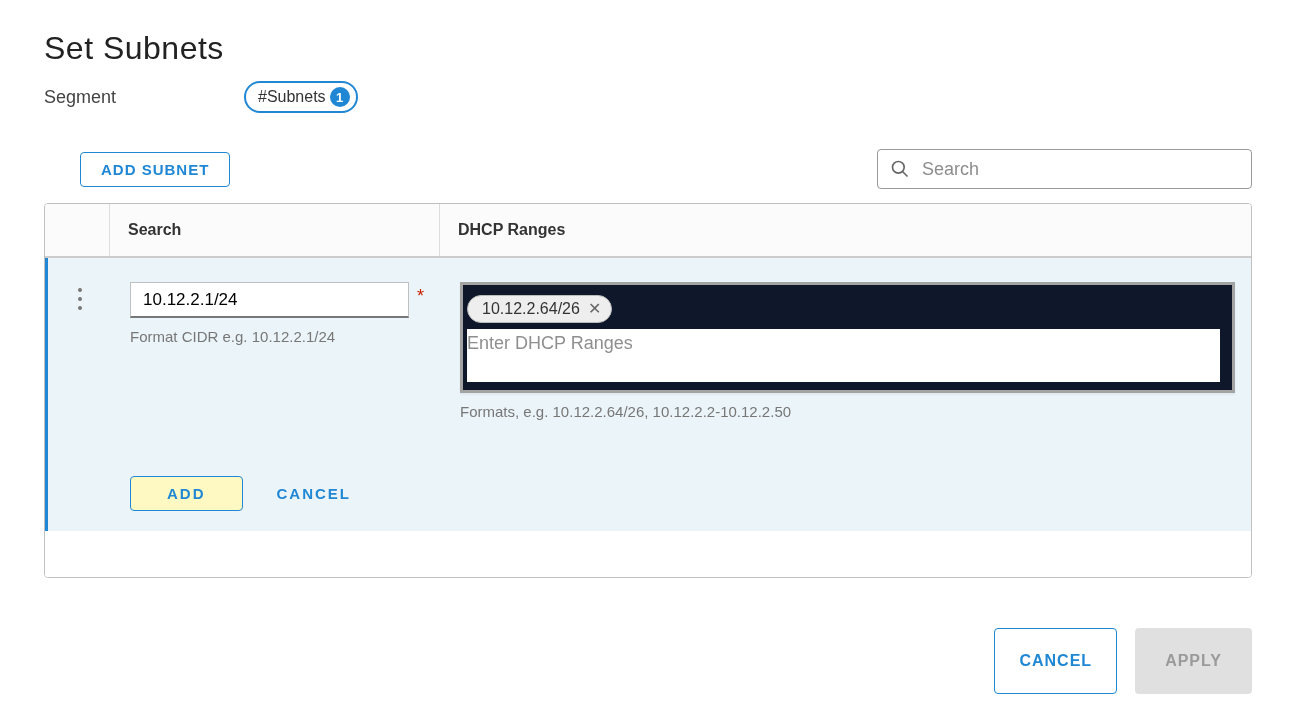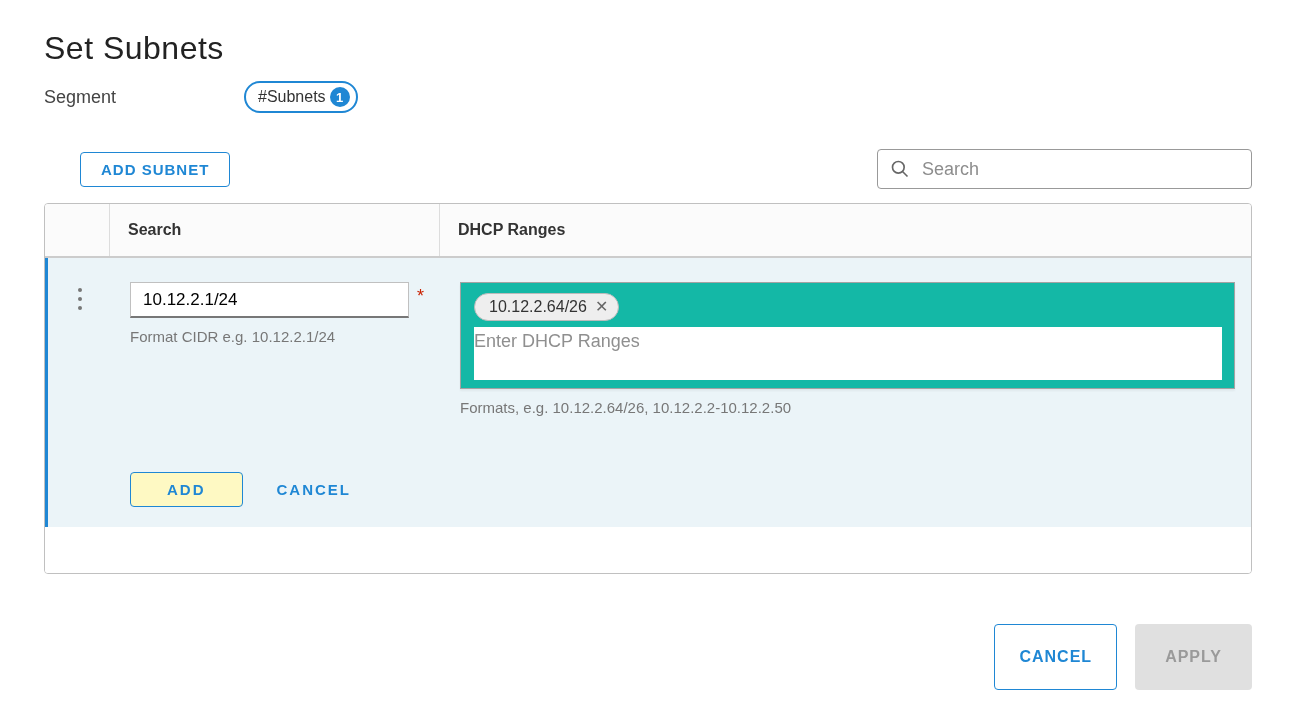--- a/index.html
+++ b/index.html
@@ -129,23 +129,23 @@
   .gw-input-wrap { display:flex; align-items:flex-start; gap:8px; }
   .gw-input {
     width: 316px; height:36px;
     border:1px solid #c0c0c0; border-bottom:2px solid #777;
     padding:0 12px; font-size:17px; background:#fff;
   }
   .req { color:#c92100; font-size:18px; margin-top:4px; }
   .hint { color:#777; font-size:15px; margin-top:10px; }
 
   .dhcp-box {
-    background:#14b8a6;
-    border:1px solid #a3a3a3;
-    padding:10px 12px 8px 13px;
+    background:#0f172a;
+    border:3px solid #a3a3a3;
+    padding:10px 12px 8px 4px;
     width: 775px;
     box-shadow: 0 2px 2px rgba(0,0,0,0.05);
   }
   .chip {
     display:inline-flex; align-items:center; gap:8px;
     background:#eee;
     border:1px solid #bbb;
     border-radius:16px;
     padding:4px 10px 4px 14px;
     font-size:16px; color:#333;

